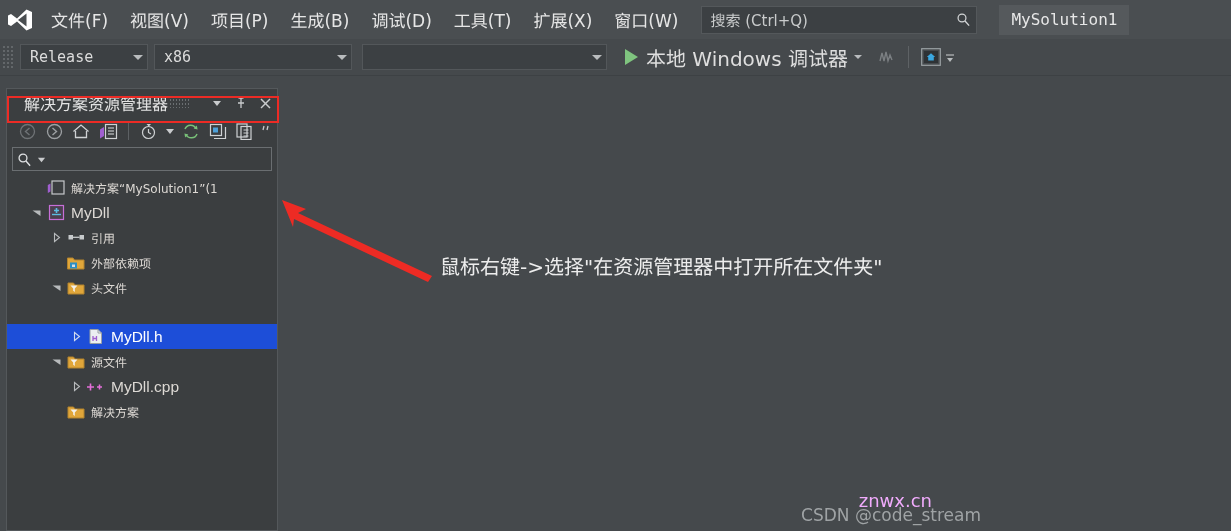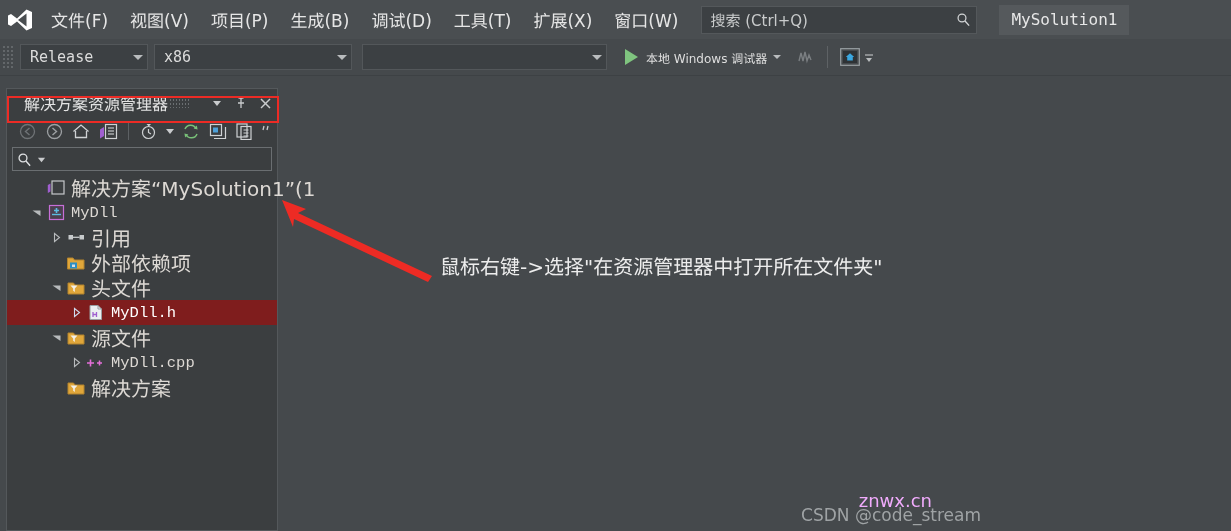--- a/index.html
+++ b/index.html
@@ -141,21 +141,21 @@
   .play-tri {
     width: 0; height: 0;
     border-top: 8px solid transparent;
     border-bottom: 8px solid transparent;
     border-left: 13px solid #7fc47f;
     margin-right: 8px;
   }
   .run-label {
     color: #dedede;
     font-family: "DejaVu Sans", "Liberation Sans", sans-serif;
-    font-size: 12px;
+    font-size: 20px;
     white-space: nowrap;
   }
   .small-caret {
     margin-left: 6px;
     width: 0; height: 0;
     border-left: 4px solid transparent;
     border-right: 4px solid transparent;
     border-top: 4px solid #b9bcbe;
   }
   .tb-sep {
@@ -237,41 +237,41 @@
     margin-top: 4px;
     position: relative;
   }
   .trow {
     height: 25px;
     display: flex;
     align-items: center;
     position: relative;
     white-space: nowrap;
   }
-  .trow.selected { background: #7f1d1d; }
+  .trow.selected { background: #1d4ed8; margin-top: 24px; }
   .tw {
     width: 18px; height: 25px;
     display:flex; align-items:center; justify-content:center;
     flex: none;
   }
   .ticon {
     width: 22px; height: 25px;
     display:flex; align-items:center; justify-content:center;
     flex: none;
   }
   .tlabel {
     color: #ddd9d4;
-    font-family: Liberation Mono, monospace;
+    font-family: Liberation Sans, sans-serif;
     font-size: 15.5px;
     padding-left: 4px;
     white-space: nowrap;
   }
   .tlabel.cn {
     font-family: "DejaVu Sans", "Liberation Sans", sans-serif;
-    font-size: 20px;
+    font-size: 12px;
   }
   .trow.selected .tlabel { color: #ffffff; }
 
   
   .redbox {
     position: absolute;
     left: 7px;
     top: 96px;
     width: 272px;
     height: 27px;

